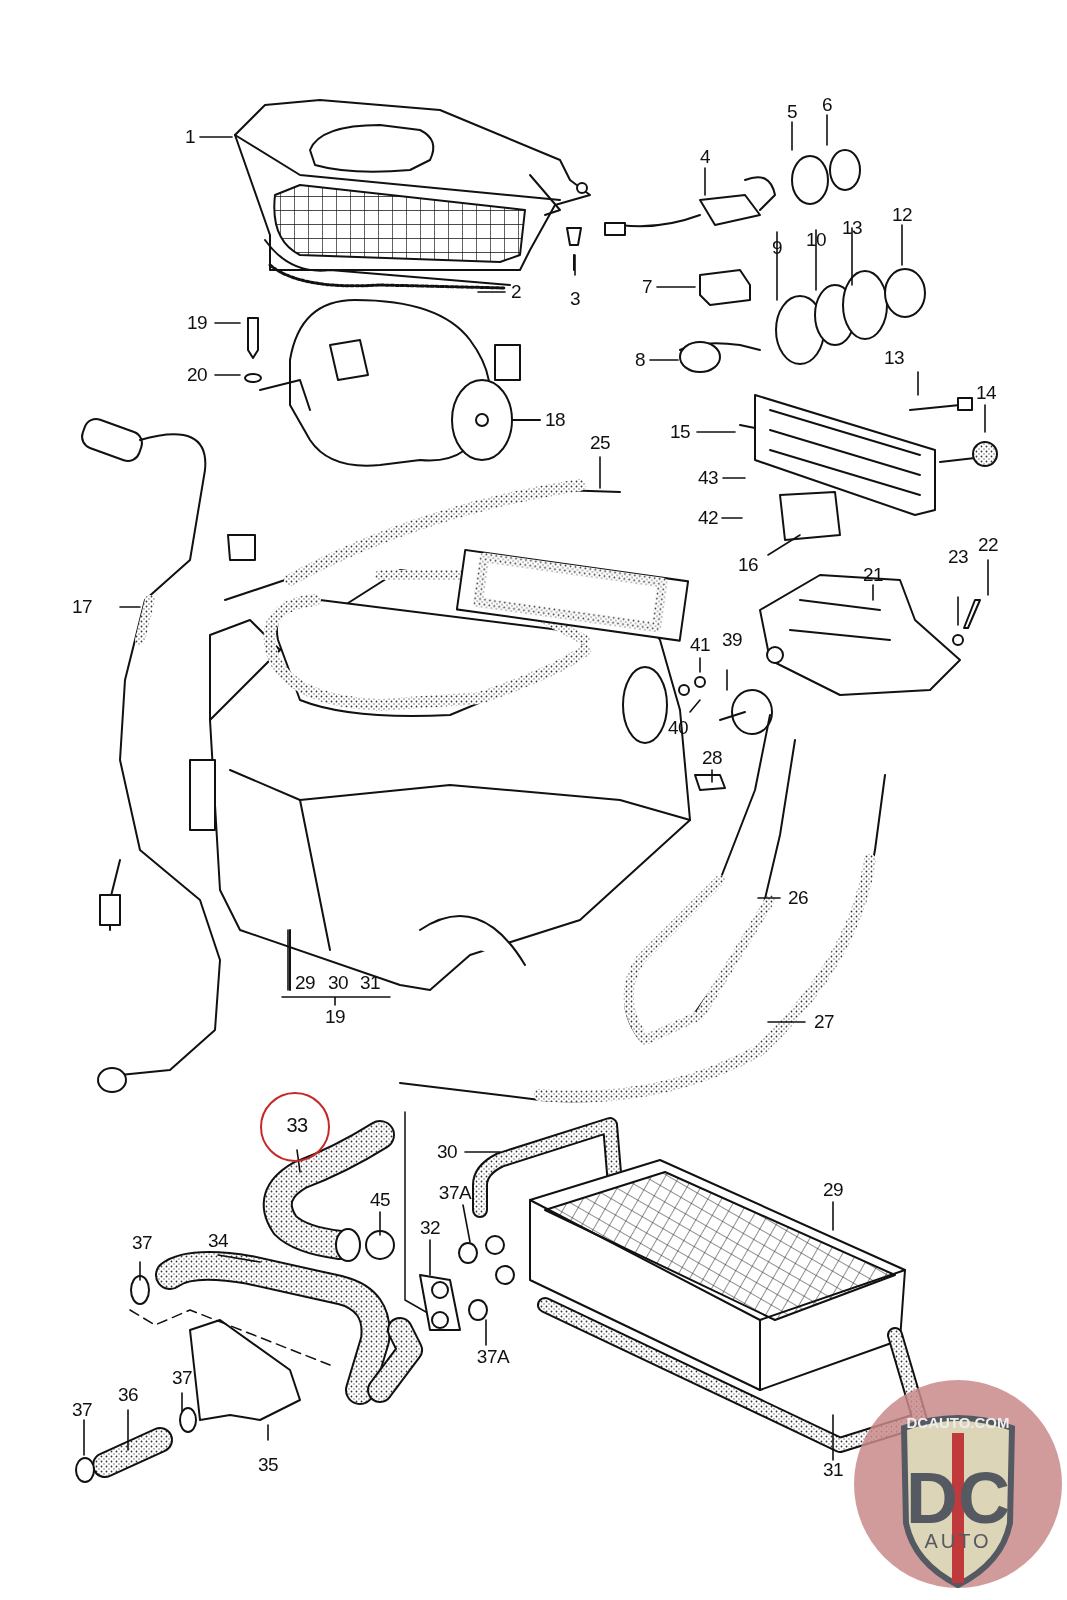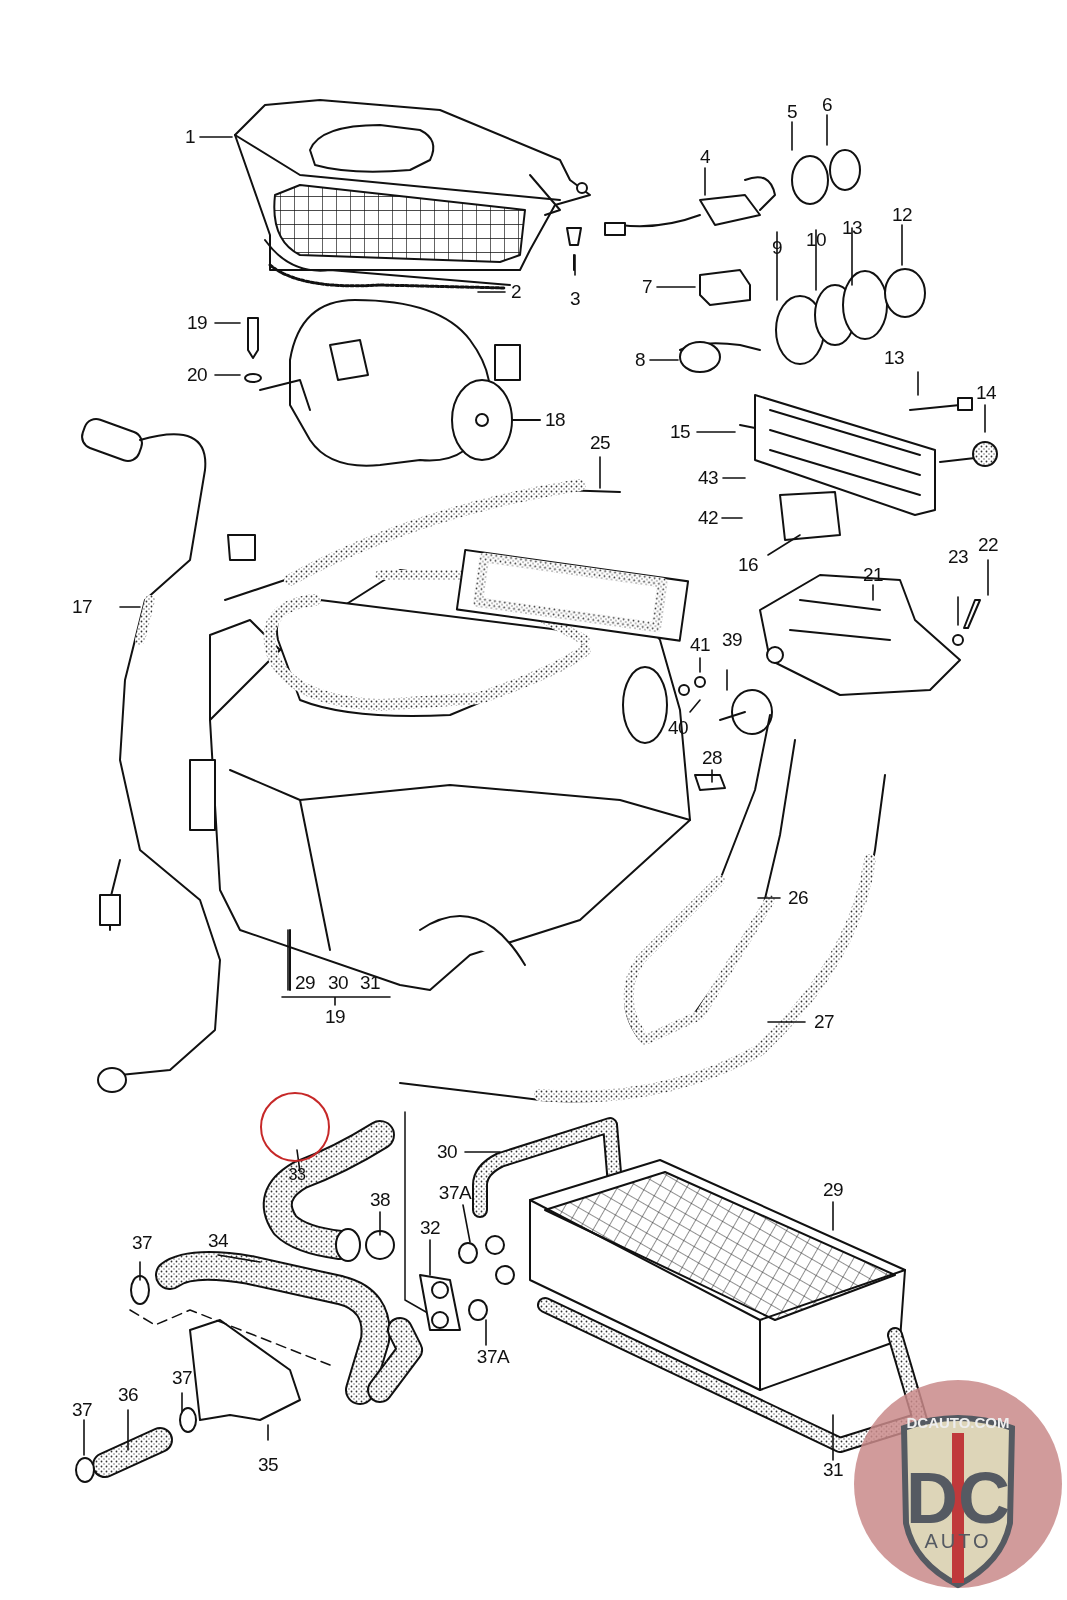--- a/index.html
+++ b/index.html
@@ -290,30 +290,30 @@
 <div class="lbl" style="left:798px;top:898px">26</div>
 <div class="lbl" style="left:824px;top:1022px">27</div>
 <div class="lbl" style="left:712px;top:758px">28</div>
 <div class="lbl" style="left:305px;top:983px">29</div>
 <div class="lbl" style="left:338px;top:983px">30</div>
 <div class="lbl" style="left:370px;top:983px">31</div>
 <div class="lbl" style="left:833px;top:1190px">29</div>
 <div class="lbl" style="left:447px;top:1152px">30</div>
 <div class="lbl" style="left:833px;top:1470px">31</div>
 <div class="lbl" style="left:430px;top:1228px">32</div>
-<div class="lbl" style="left:297px;top:1175px;font-size:16px">33</div>
+<div class="lbl" style="left:297px;top:1125px;font-size:20px">33</div>
 <div class="lbl" style="left:218px;top:1241px">34</div>
 <div class="lbl" style="left:268px;top:1465px">35</div>
 <div class="lbl" style="left:128px;top:1395px">36</div>
 <div class="lbl" style="left:142px;top:1243px">37</div>
 <div class="lbl" style="left:182px;top:1378px">37</div>
 <div class="lbl" style="left:82px;top:1410px">37</div>
 <div class="lbl" style="left:455px;top:1193px">37A</div>
 <div class="lbl" style="left:493px;top:1357px">37A</div>
-<div class="lbl" style="left:380px;top:1200px">38</div>
+<div class="lbl" style="left:380px;top:1200px">45</div>
 <div class="lbl" style="left:732px;top:640px">39</div>
 <div class="lbl" style="left:678px;top:728px">40</div>
 <div class="lbl" style="left:700px;top:645px">41</div>
 <div class="lbl" style="left:708px;top:518px">42</div>
 <div class="lbl" style="left:708px;top:478px">43</div>
 
 <svg class="logo" viewBox="0 0 212 222">
   <circle cx="106" cy="111" r="104" fill="#c98a8a" opacity="0.85"></circle>
   <path d="M52 55 Q106 35 160 55 L158 150 Q150 190 106 212 Q62 190 54 150 Z" fill="#ddd5b8" stroke="#555a62" stroke-width="6"></path>
   <rect x="100" y="60" width="12" height="150" fill="#c0393b"></rect>

